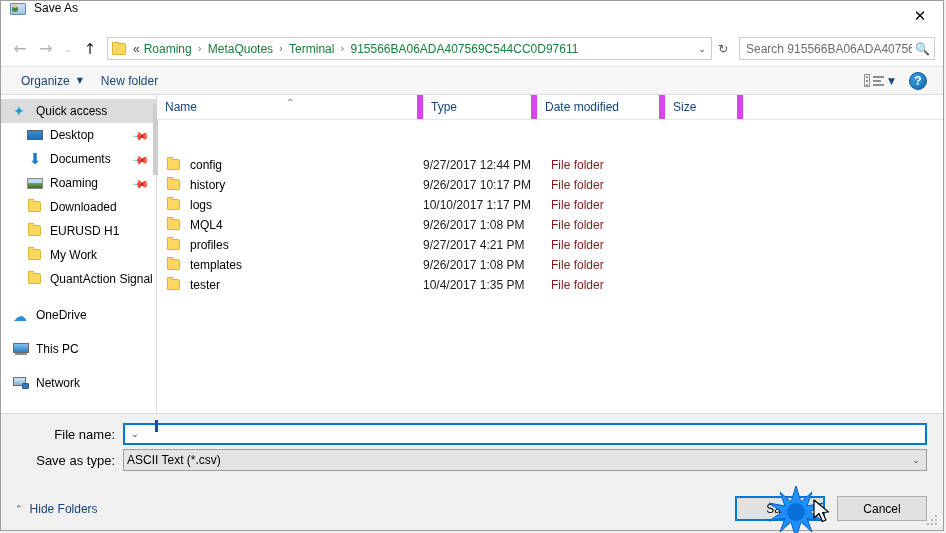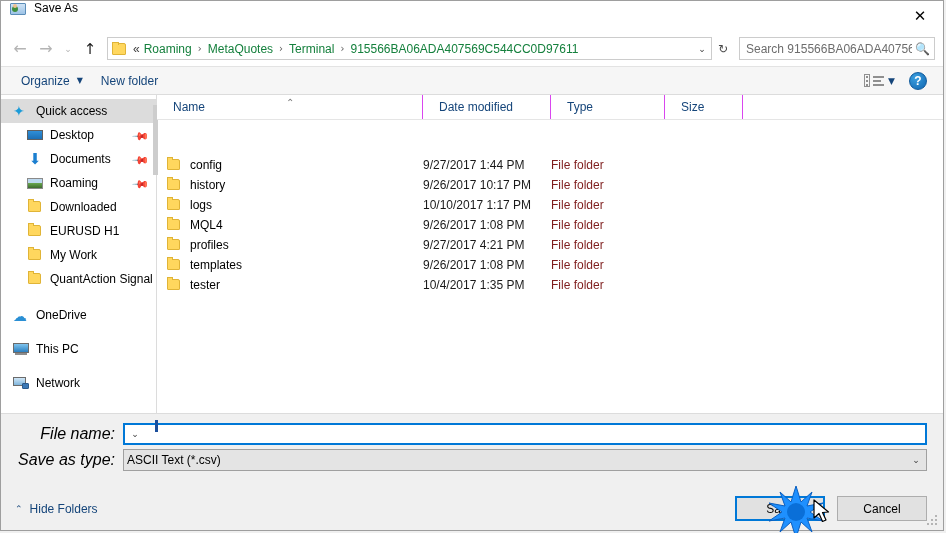--- a/index.html
+++ b/index.html
@@ -253,22 +253,22 @@
   .filepane {
     flex: 1 1 auto; background: #fff; display: flex; flex-direction: column; min-width: 0;
   }
   .colhead {
     height: 24px; min-height: 24px; display: flex; align-items: center;
     border-bottom: 1px solid #e5e5e5; position: relative;
     background: #fff;
   }
   .col {
     font-size: 12px; color: #15457a; height: 24px; line-height: 24px;
-    padding-left: 16px; box-sizing: border-box;
-    border-right: 1px solid #d946ef; position: relative;
+    padding-left: 8px; box-sizing: border-box;
+    border-right: 6px solid #d946ef; position: relative;
     overflow: hidden; white-space: nowrap;
   }
   .col.c-name { width: 266px; flex: none; }
   .col.c-date { width: 128px; flex: none; }
   .col.c-type { width: 114px; flex: none; }
   .col.c-size { width: 78px; flex: none; }
   .sort-caret {
     position: absolute; left: 129px; top: -4px;
     font-size: 10px; color: #7a7a7a; font-family: "DejaVu Sans", sans-serif;
   }
@@ -286,21 +286,21 @@
 
   
   .formarea {
     min-height: 74px; background: #f0f0f0;
     border-top: 1px solid #dcdcdc;
     padding: 9px 0 0 0; box-sizing: border-box;
   }
   .formrow { display: flex; align-items: center; height: 22px; margin-bottom: 4px; }
   .formlabel {
     width: 122px; flex: none; text-align: right; padding-right: 8px;
-    font-size: 16px; color: #000; box-sizing: border-box; font-style: italic;
+    font-size: 13px; color: #000; box-sizing: border-box;
   }
   .combo {
     flex: 1 1 auto; margin-right: 16px; height: 22px;
     display: flex; align-items: center; box-sizing: border-box;
     background: #fff; border: 1px solid #7a7a7a;
   }
   .combo.focused { border: 2px solid #0078d7; }
   .combo.disabledbg { background: #e4e4e4; border: 1px solid #a0a0a0; }
   .combo .cb-text {
     flex: 1 1 auto; font-size: 12px; padding-left: 3px; white-space: nowrap; overflow: hidden;
@@ -521,35 +521,35 @@
       <div class="thumb"></div>
       <div class="thumb2"></div>
     </div>
 
     <div class="filepane">
       <div class="colhead">
         <div class="col c-name">
           <span>Name</span>
           <span class="sort-caret">⌃</span>
         </div>
+        <div class="col c-type">Type</div>
         <div class="col c-date">Date modified</div>
-        <div class="col c-type">Type</div>
         <div class="col c-size">Size</div>
       </div>
 
       <div class="rows">
         <div class="frow">
           <div class="fc-name">
             <div class="row-folder ic-folder">
                 <div class="f-back"></div>
                 <div class="f-tab"></div>
               </div>
             <span>config</span>
           </div>
-          <div class="fc-date">9/27/2017 1:44 PM</div>
+          <div class="fc-date">9/27/2017 12:44 PM</div>
           <div class="fc-type">File folder</div>
           <div class="fc-size"></div>
         </div>
         <div class="frow">
           <div class="fc-name">
             <div class="row-folder ic-folder">
                 <div class="f-back"></div>
                 <div class="f-tab"></div>
               </div>
             <span>history</span>

